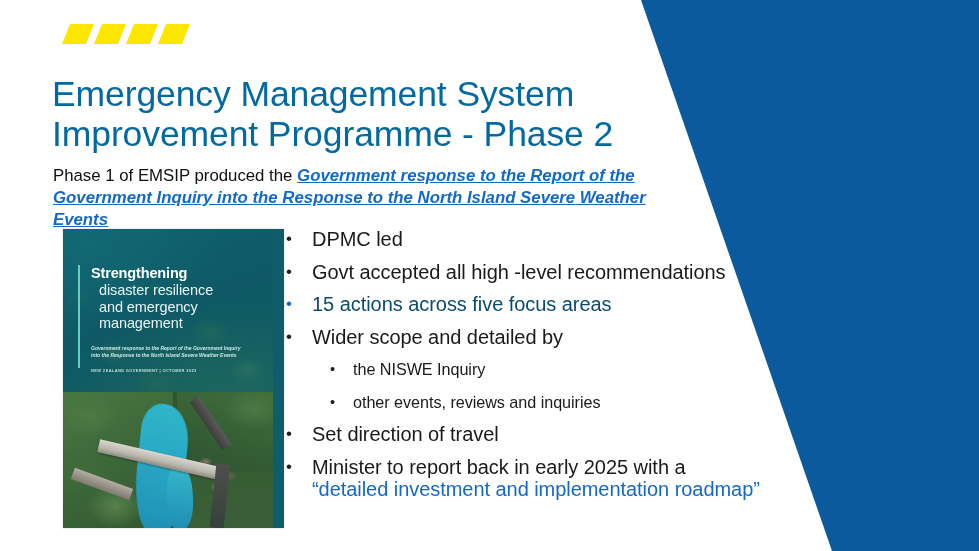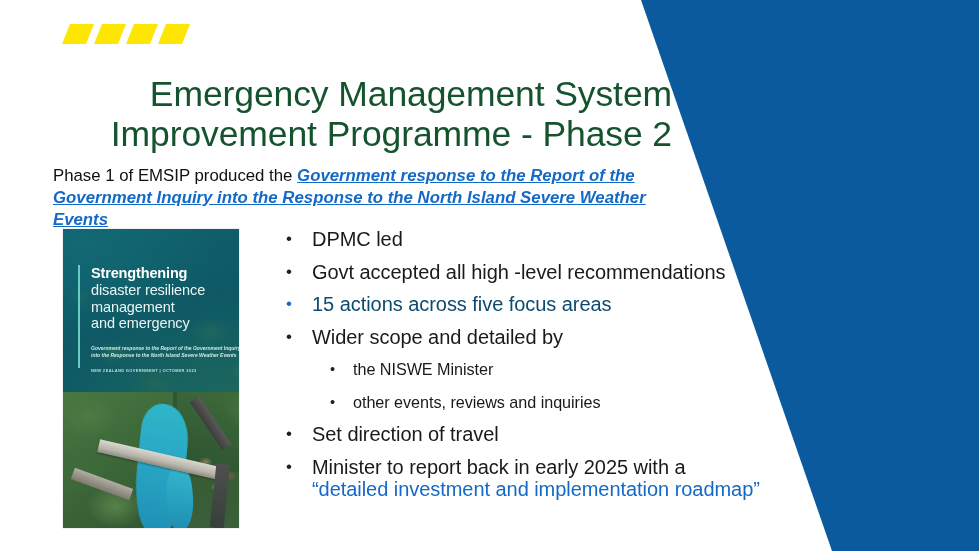--- a/index.html
+++ b/index.html
@@ -48,23 +48,22 @@
 
   
   #title {
     position: absolute;
     left: 52px;
     top: 50px;
     width: 620px;
     font-size: 35.5px;
     line-height: 40px;
     font-weight: 400;
-    color: #14532d;
+    color: #0369a1;
     letter-spacing: -0.1px;
-    text-align: right;
   }
 
   
   #subtitle {
     position: absolute;
     left: 53px;
     top: 148px;
     width: 600px;
     font-size: 16.8px;
     line-height: 22.2px;
@@ -75,21 +74,21 @@
     text-decoration: underline;
     font-style: italic;
     font-weight: 600;
   }
 
   
   #cover {
     position: absolute;
     left: 63px;
     top: 229px;
-    width: 176px;
+    width: 221px;
     height: 299px;
     overflow: hidden;
     background: #0F5D6B;
     box-shadow: 0 0 0 0.5px rgba(0,0,0,0.12);
   }
   #cover-top {
     position: absolute;
     left: 0; top: 0;
     width: 210px;
     height: 172px;
@@ -131,20 +130,21 @@
     color: #ffffff;
     line-height: 17px;
     letter-spacing: -0.15px;
   }
   #cover-title-rest {
     font-size: 14.5px;
     font-weight: 400;
     color: #E9F5F4;
     line-height: 16.5px;
     letter-spacing: -0.1px;
+    margin-left: 8px;
   }
   #cover-sub {
     margin-top: 13px;
     font-size: 5px;
     font-weight: 700;
     font-style: italic;
     line-height: 7.2px;
     color: #CFE9E6;
     width: 150px;
   }
@@ -296,22 +296,22 @@
     <span>Phase 1 of EMSIP produced the  </span><a class="link" href="#">Government response to the Report of the Government Inquiry into the Response to the North Island Severe Weather Events</a>
   </p>
 
   <div id="cover">
     <div id="cover-top"></div>
     <div id="cover-rule"></div>
     <div id="cover-text">
       <div id="cover-title-bold">Strengthening</div>
       <div id="cover-title-rest">
         <div>disaster resilience</div>
+        <div>and emergency</div>
         <div>management</div>
-        <div>and emergency</div>
       </div>
       <div id="cover-sub">Government response to the Report of the Government Inquiry into the Response to the North Island Severe Weather Events</div>
       <div id="cover-footer">NEW ZEALAND GOVERNMENT | OCTOBER 2023</div>
     </div>
     <div id="cover-photo">
       <div class="hillL"></div>
       <div class="hillR"></div>
       <div class="river"></div>
       <div class="river2"></div>
       <div class="roadR"></div>
@@ -334,21 +334,21 @@
       <li class="b-row lvl1">
         <span class="b-mark accent">•</span>
         <span class="b-text accent">15 actions across five focus areas</span>
       </li>
       <li class="b-row lvl1">
         <span class="b-mark">•</span>
         <span class="b-text">Wider scope and detailed by</span>
       </li>
       <li class="b-row lvl2">
         <span class="b-mark">•</span>
-        <span class="b-text">the NISWE Minister</span>
+        <span class="b-text">the NISWE Inquiry</span>
       </li>
       <li class="b-row lvl2">
         <span class="b-mark">•</span>
         <span class="b-text">other events, reviews and inquiries</span>
       </li>
       <li class="b-row lvl1">
         <span class="b-mark">•</span>
         <span class="b-text">Set direction of travel</span>
       </li>
       <li class="b-row lvl1">

